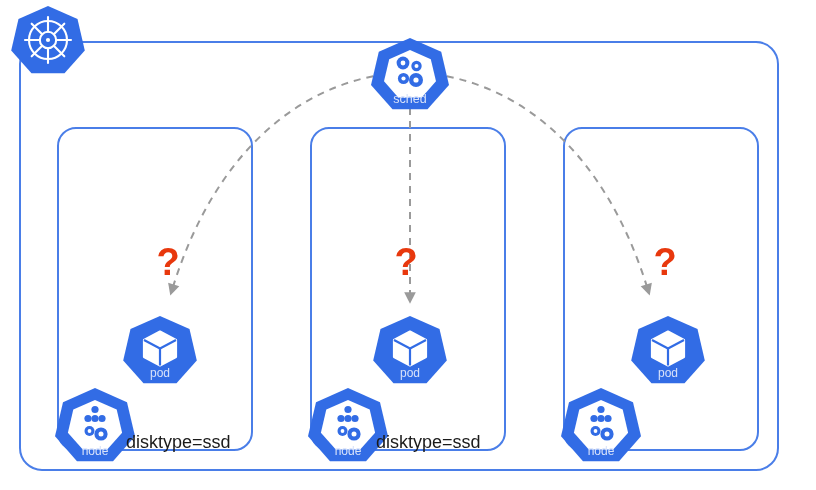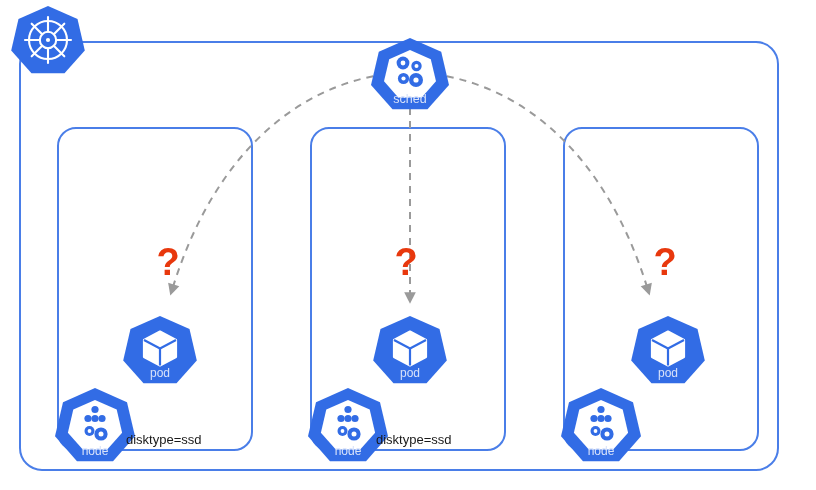--- a/index.html
+++ b/index.html
@@ -8,21 +8,21 @@
     background:#ffffff;
     font-family:"Liberation Sans", sans-serif;
     overflow:hidden;
     position:relative;
   }
   #stage{position:relative;width:816px;height:490px;}
   #diagram{position:absolute;left:0;top:0;width:816px;height:490px;}
   .lbl{
     position:absolute;
     font-family:"Liberation Sans", sans-serif;
-    font-size:13px;
+    font-size:18px;
     color:#1a1a1a;
     white-space:nowrap;
     letter-spacing:0px;
   }
   #label-ssd-1{left:126px;top:432px;}
   #label-ssd-2{left:376px;top:432px;}
 </style>
 </head>
 <body>
 

